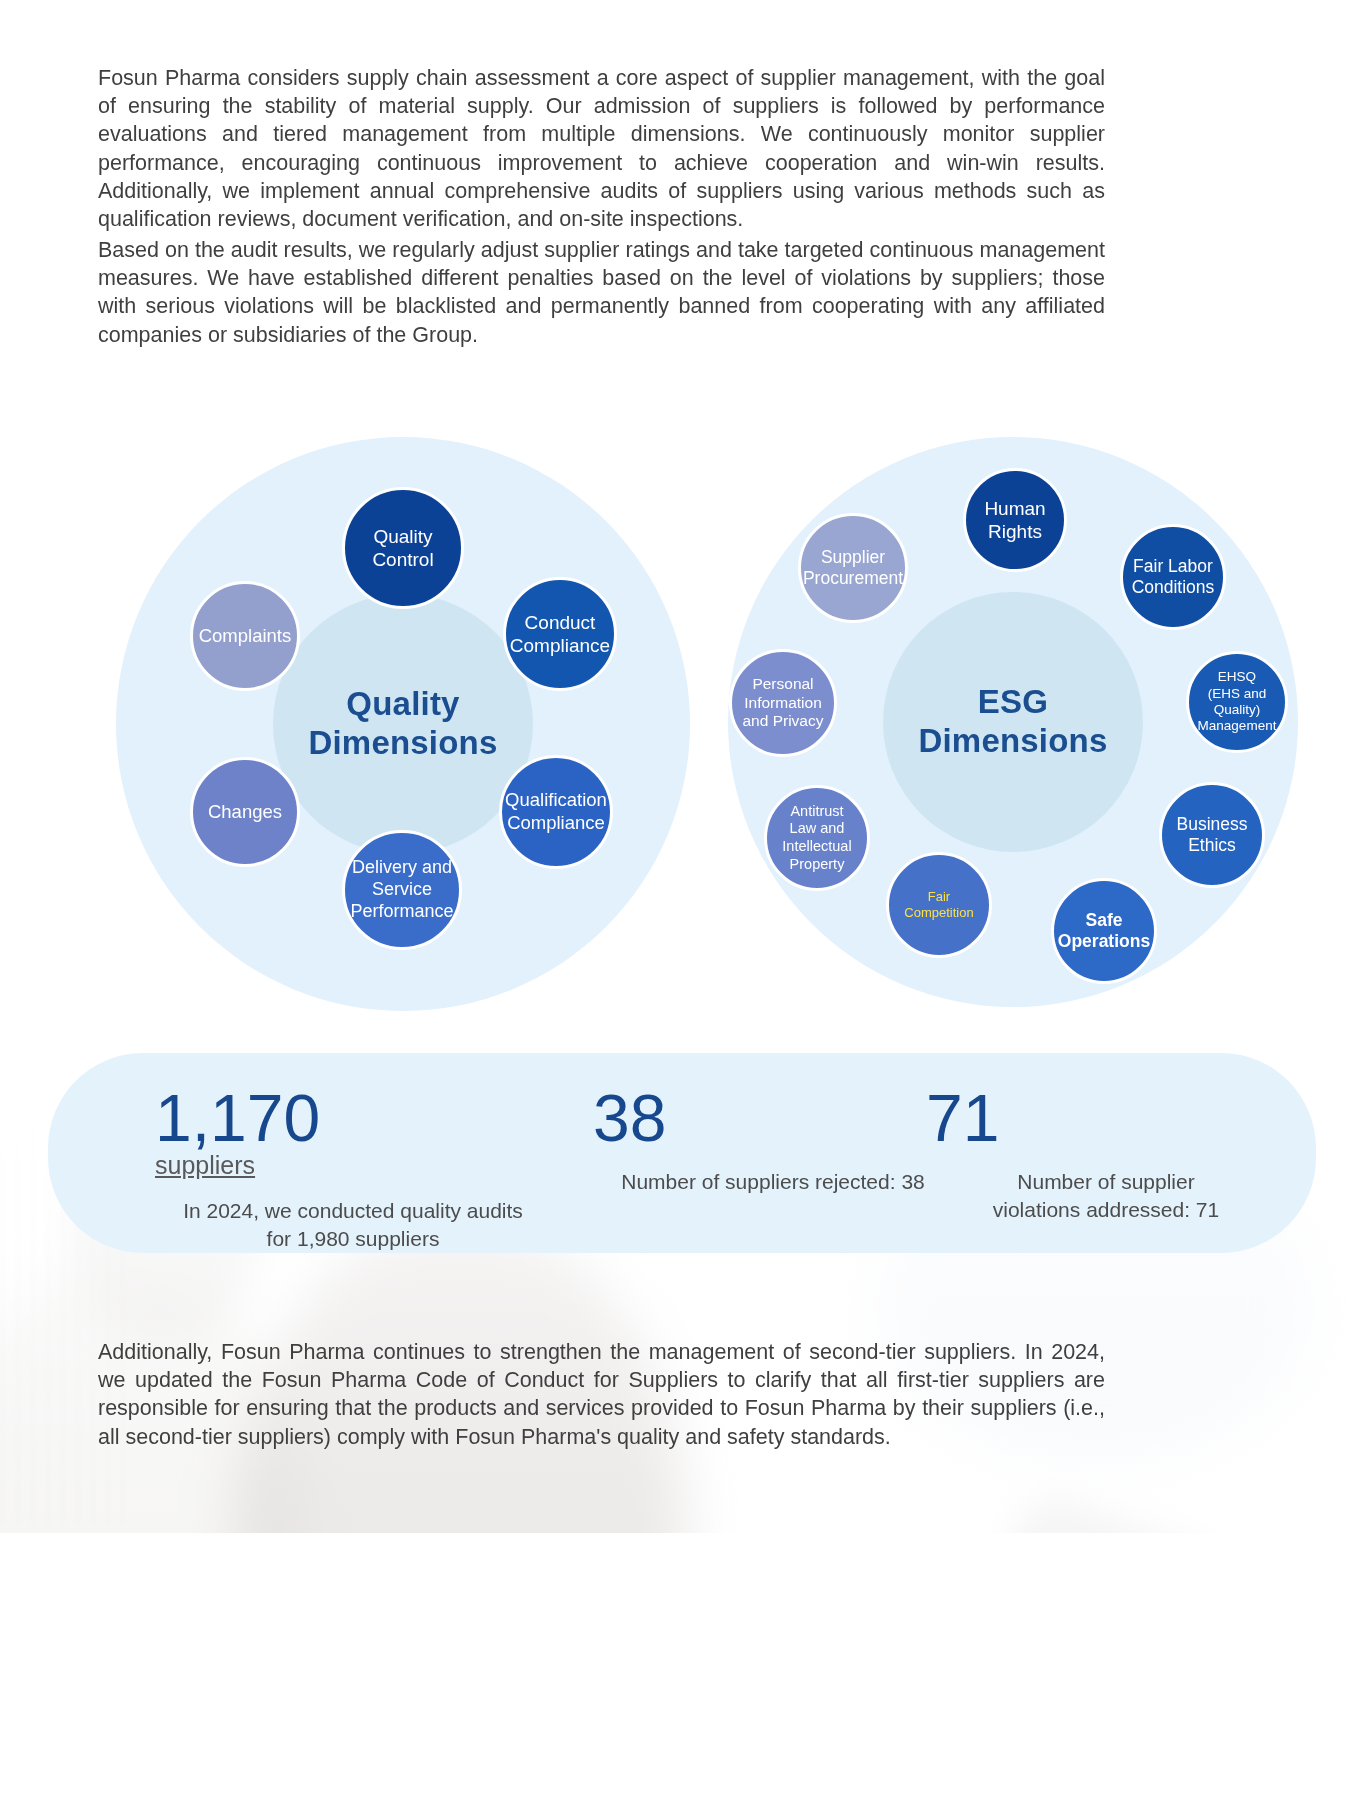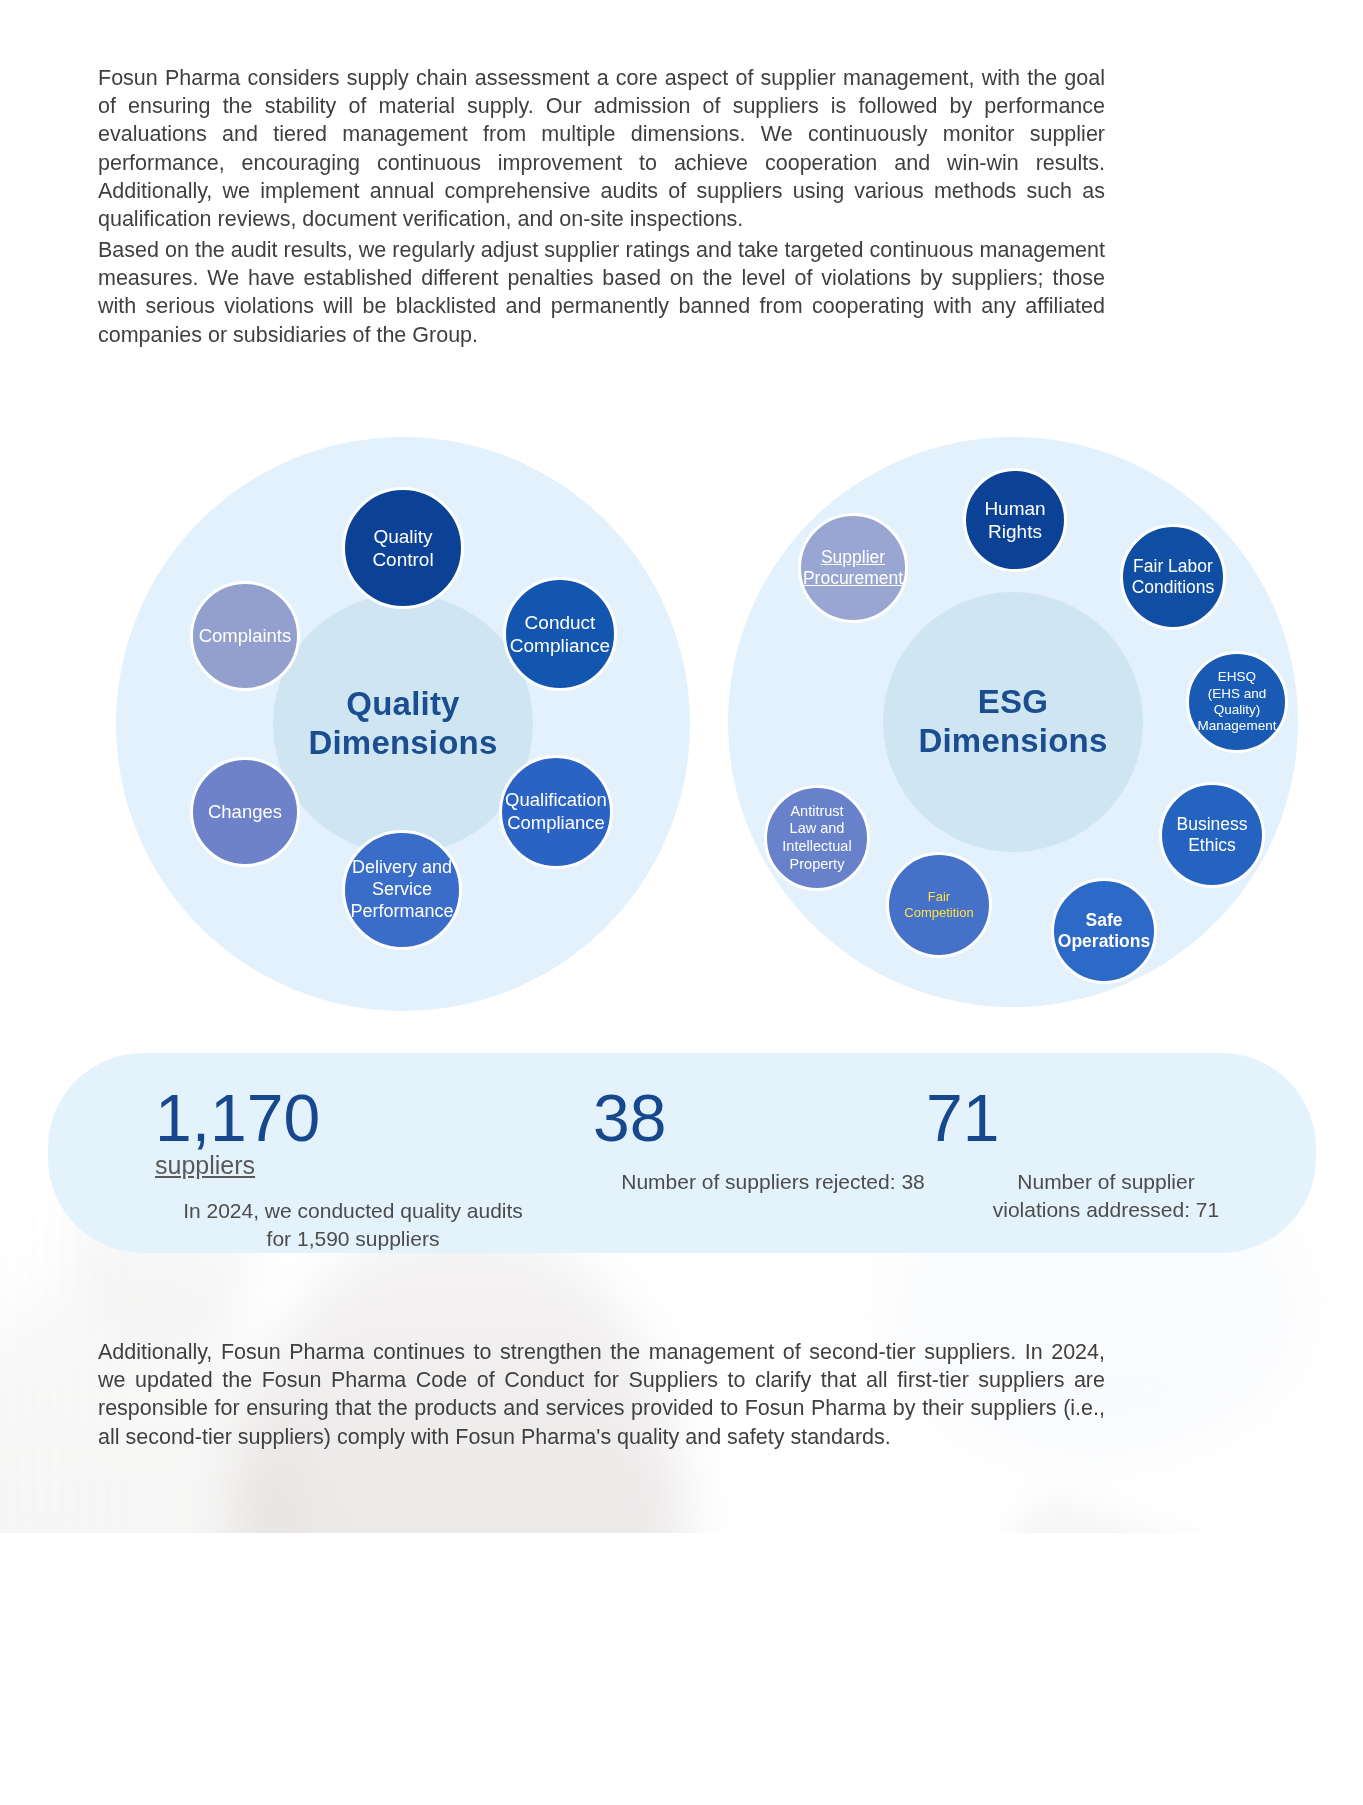--- a/index.html
+++ b/index.html
@@ -117,32 +117,35 @@
       <div class="bubble" style="left: 1159px; top: 782px; width: 106px; height: 106px; background: rgb(36, 99, 192); font-size: 17.5px; color: rgb(255, 255, 255);">Business
 Ethics</div>
       <div class="bubble" style="left: 1051px; top: 878px; width: 106px; height: 106px; background: rgb(45, 105, 198); font-size: 17.5px; color: rgb(255, 255, 255); font-weight: bold;">Safe
 Operations</div>
       <div class="bubble" style="left: 886px; top: 852px; width: 106px; height: 106px; background: rgb(69, 113, 201); font-size: 13px; color: #fde047;">Fair
 Competition</div>
       <div class="bubble" style="left: 764px; top: 785px; width: 106px; height: 106px; background: rgb(103, 129, 203); font-size: 14.5px; color: rgb(255, 255, 255);">Antitrust
 Law and
 Intellectual
 Property</div>
-      <div class="bubble" style="left: 798px; top: 513px; width: 110px; height: 110px; background: rgb(153, 166, 209); font-size: 17.5px; color: rgb(255, 255, 255); text-decoration: underline;">Supplier
+      <div class="bubble" style="left: 729px; top: 649px; width: 108px; height: 108px; background: rgb(124, 142, 205); font-size: 15.5px; color: rgb(255, 255, 255);">Personal
+Information
+and Privacy</div>
+      <div class="bubble" style="left: 798px; top: 513px; width: 110px; height: 110px; background: rgb(153, 166, 209); font-size: 17.5px; color: rgb(255, 255, 255);">Supplier
 Procurement</div>
     </div>
 
   <div class="band">
     <div class="stat-col sc1">
       <div class="stat-number-row">
         <span class="stat-value">1,170</span>
         <span class="stat-suffix">suppliers</span>
       </div>
       <div class="stat-caption">In 2024, we conducted quality audits
-for 1,590 suppliers</div>
+for 1,980 suppliers</div>
     </div>
     <div class="stat-col sc2">
       <div class="stat-number-row">
         <span class="stat-value">38</span>
       </div>
       <div class="stat-caption">Number of suppliers rejected: 38</div>
     </div>
     <div class="stat-col sc3">
       <div class="stat-number-row">
         <span class="stat-value">71</span>

